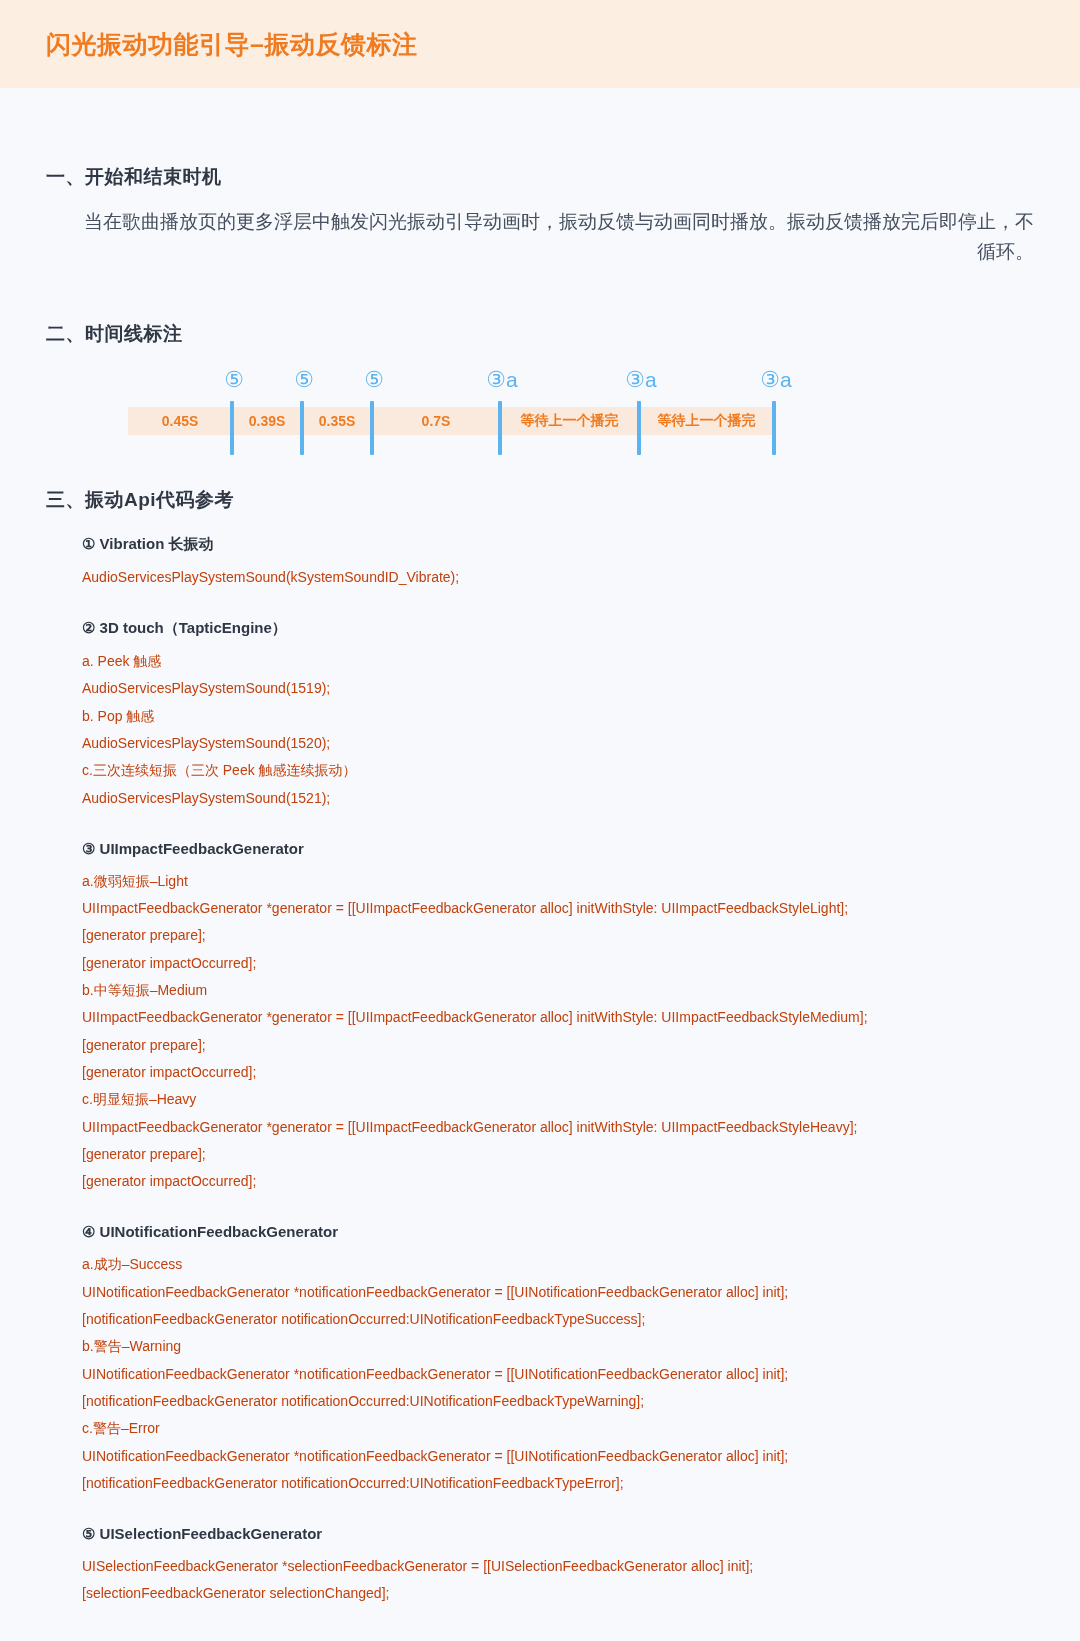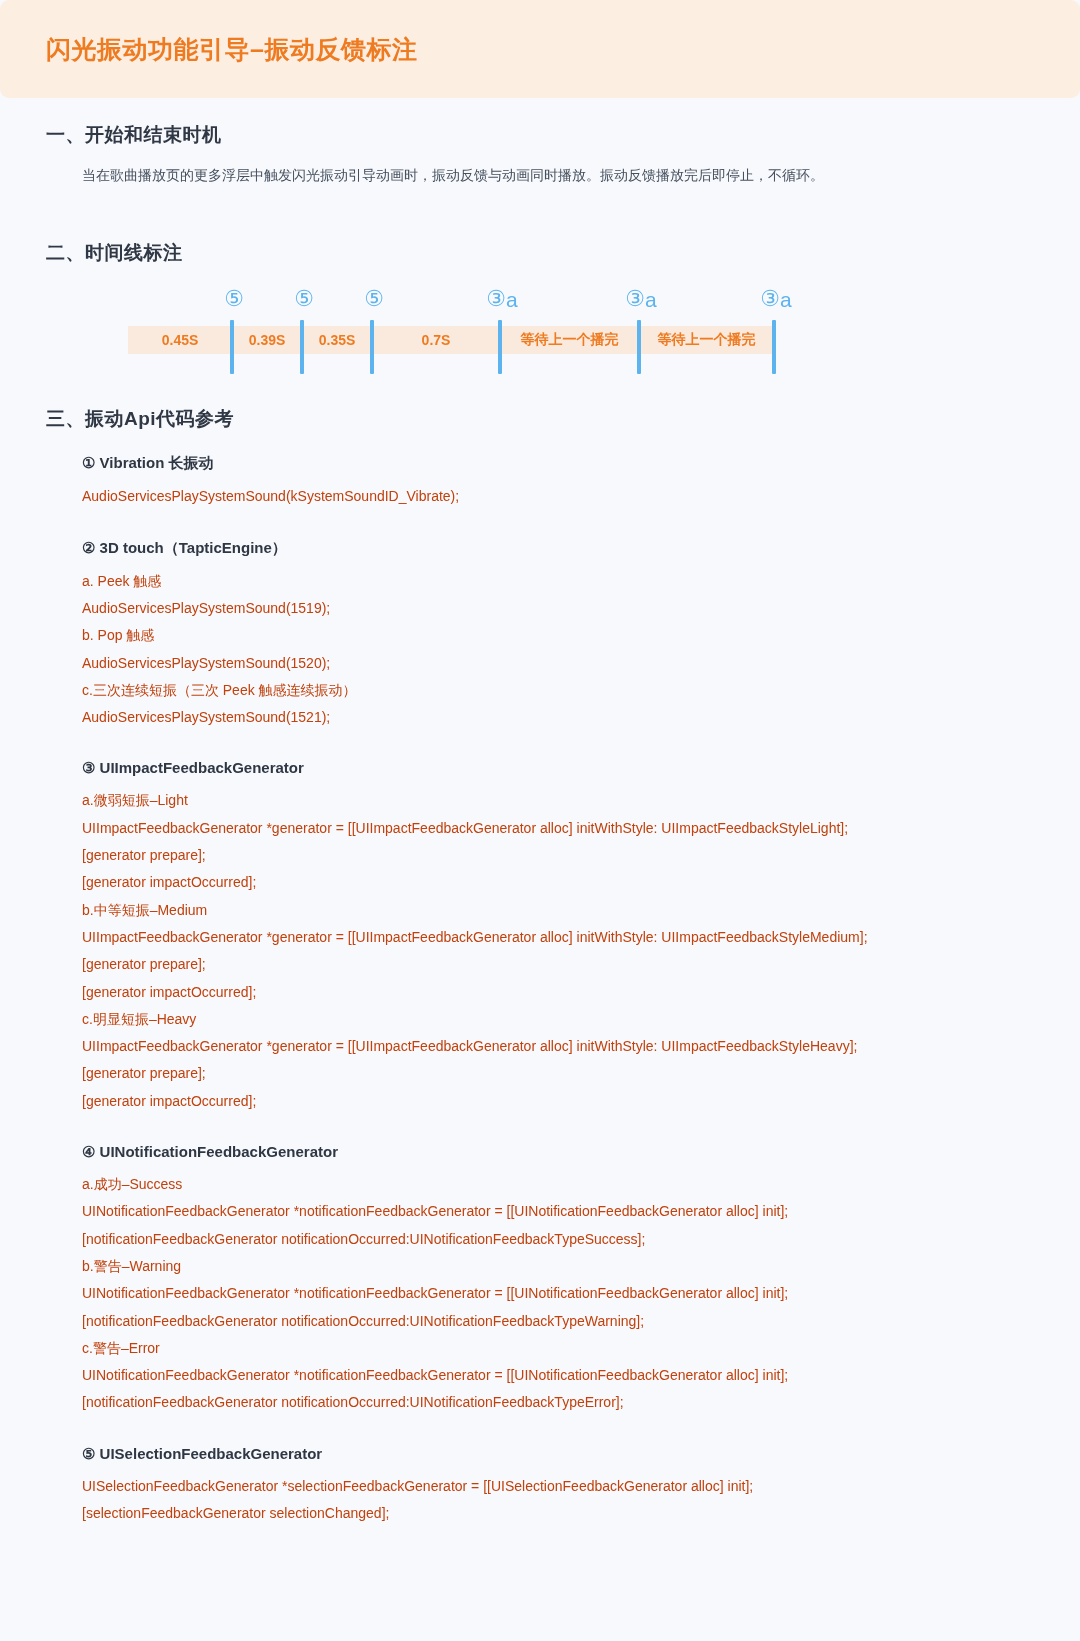--- a/index.html
+++ b/index.html
@@ -11,26 +11,25 @@
     min-height: 1641px;
     background: #f7f9fc;
     font-family: "Liberation Sans", sans-serif;
     color: #3d4757;
     -webkit-font-smoothing: antialiased;
   }
 
   
   .header-banner {
     background: #fdeee2;
-    height: 98px;
+    height: 88px;
     display: flex;
     align-items: center;
     padding-left: 46px;
     box-sizing: border-box;
-    border-radius: 9px;
   }
   .header-title {
     color: #ef7b21;
     font-size: 25px;
     font-weight: bold;
     letter-spacing: 0.5px;
   }
 
   
   .page {
@@ -39,30 +38,31 @@
 
   .section {
     margin-top: 0;
   }
   .section-heading {
     font-size: 19px;
     font-weight: bold;
     color: #303845;
     letter-spacing: 0.5px;
   }
-  .sec1 { padding-top: 24px; font-family: Liberation Serif, serif; }
+  .sec1 { padding-top: 76px; }
   .sec2 { padding-top: 53px; }
   .sec3 { padding-top: 37px; }
 
   .body-text {
     margin-top: 17px;
     margin-left: 36px;
-    font-size: 14px;
+    font-size: 19px;
     color: #454f5e;
     line-height: 1.6;
+    text-align: right;
   }
 
   
   .timeline-wrap {
     position: relative;
     margin-top: 18px;
     margin-left: 36px;
     height: 85px;
   }
   .timeline-bar {

